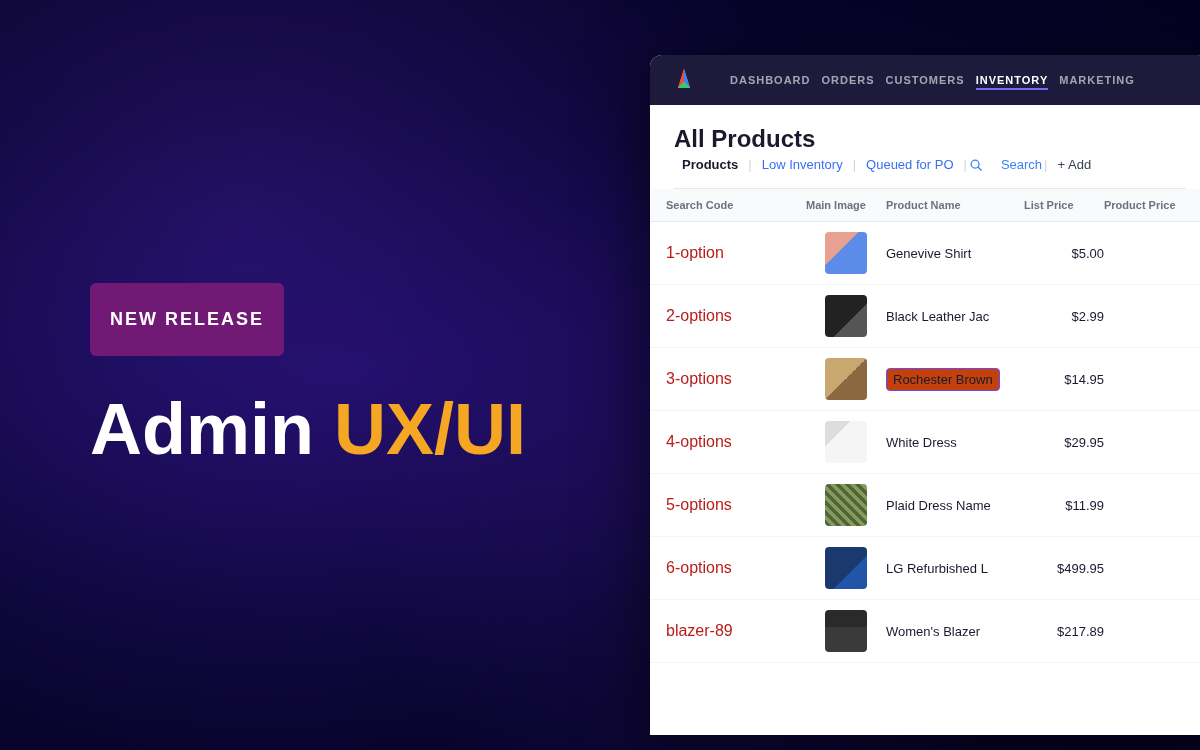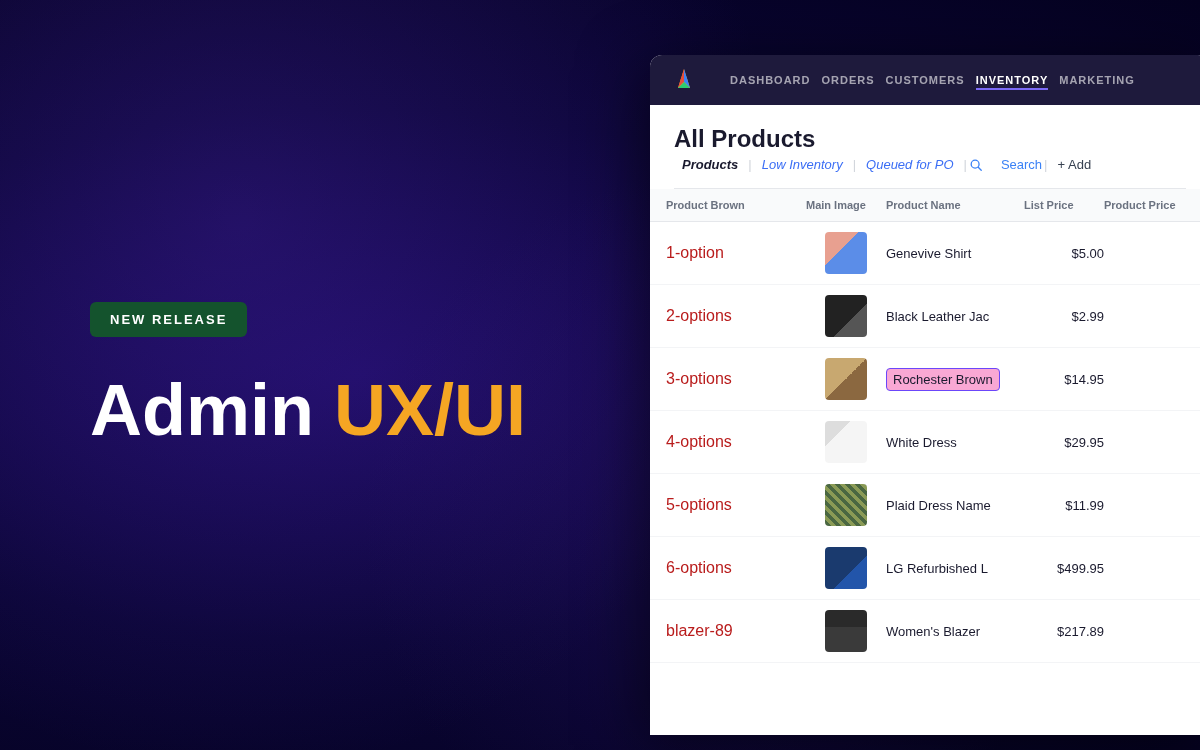--- a/index.html
+++ b/index.html
@@ -39,26 +39,26 @@
       height: 750px;
       display: flex;
       flex-direction: column;
       justify-content: center;
       z-index: 1;
       padding: 40px;
     }
 
     .new-release-badge {
       display: inline-block;
-      background: #14532d;
+      background: #701a75;
       color: white;
-      font-size: 13px;
+      font-size: 18px;
       font-weight: 800;
       letter-spacing: 2px;
-      padding: 10px 20px;
+      padding: 26px 20px;
       border-radius: 6px;
       margin-bottom: 36px;
       width: fit-content;
     }
 
     .headline {
       font-size: 72px;
       font-weight: 900;
       line-height: 1.05;
       color: white;
@@ -132,21 +132,20 @@
       font-weight: 700;
       color: #1a1a2e;
       margin-bottom: 0;
     }
 
     .filter-item {
       font-size: 13px;
       color: #6b7280;
       cursor: pointer;
       padding: 4px 8px;
-      font-style: italic;
     }
 
     .filter-item.active {
       color: #1a1a2e;
       font-weight: 700;
     }
 
     .filter-separator {
       color: #d1d5db;
       font-size: 13px;
@@ -246,21 +245,21 @@
 
     .cell-name {
       font-size: 13px;
       color: #1a1a2e;
     }
 
     .cell-name.editing {
       border: 1.5px solid #6b46fa;
       border-radius: 4px;
       padding: 3px 6px;
-      background: #f9a8d4;
+      background: #c2410c;
       font-size: 13px;
       color: #1a1a2e;
       display: inline-block;
     }
 
     .cell-price {
       font-size: 13px;
       color: #1a1a2e;
       text-align: right;
     }
@@ -326,21 +325,21 @@
         <span>Search</span>
       </span>
       <span class="filter-separator">|</span>
       <span class="add-btn">+ Add</span>
     </div>
   </div>
 
   <div class="table-container">
 
     <div class="table-header">
-      <span class="th">Product Brown</span>
+      <span class="th">Search Code</span>
       <span class="th">Main Image</span>
       <span class="th">Product Name</span>
       <span class="th">List Price</span>
       <span class="th">Product Price</span>
     </div>
 
     <div id="table-body">
         <div class="table-row">
     <span class="cell-code">1-option</span>
     <div class="cell-image">

